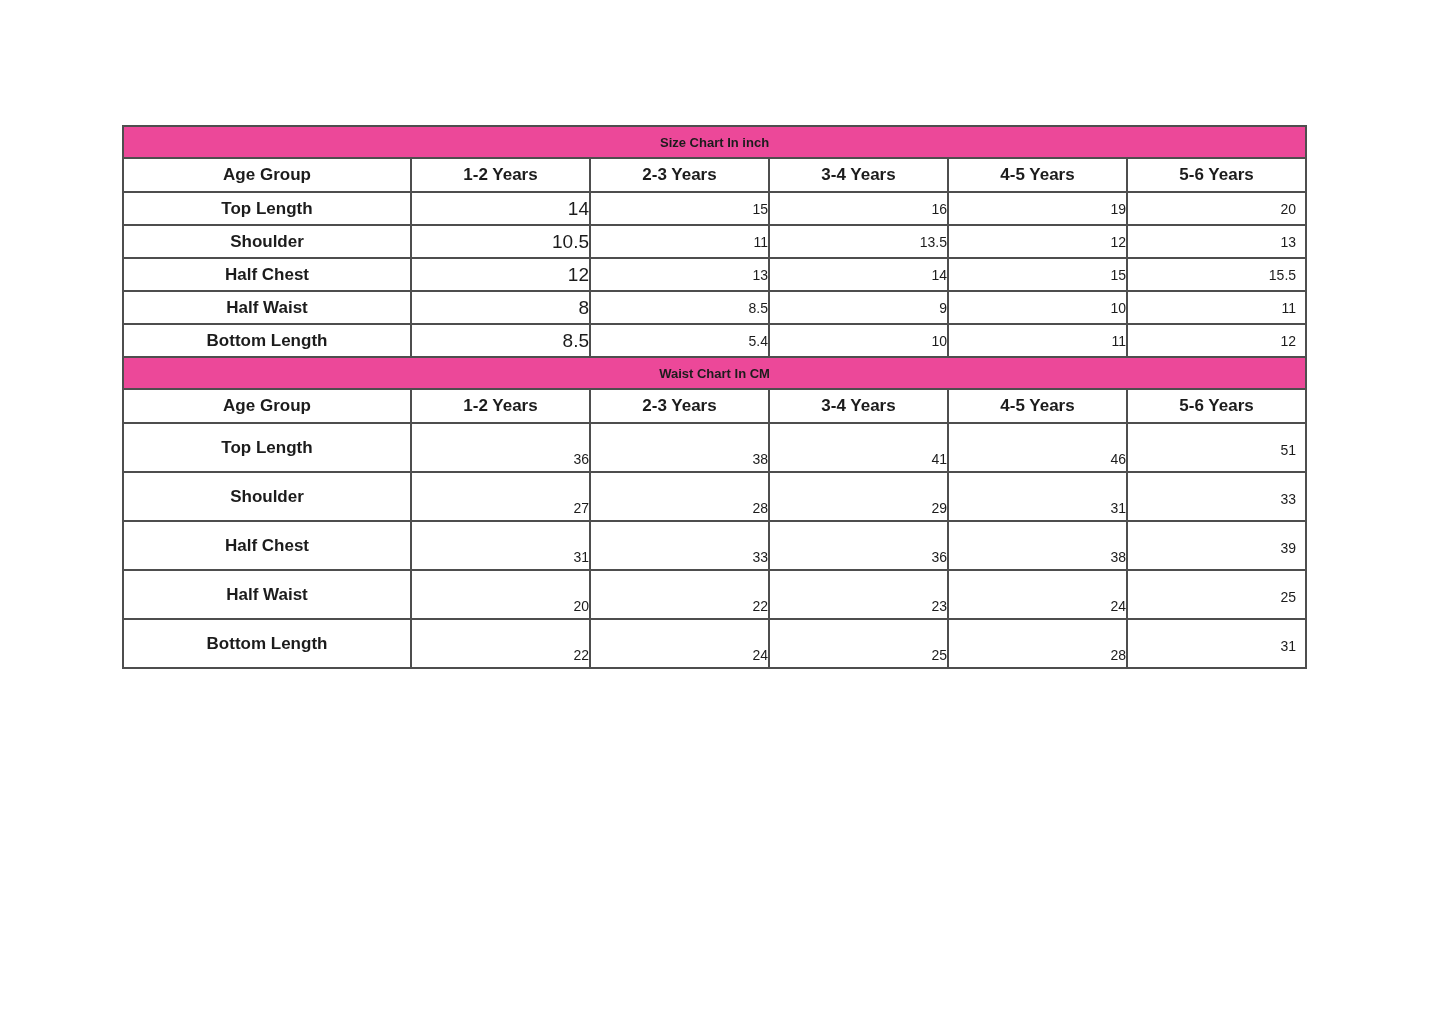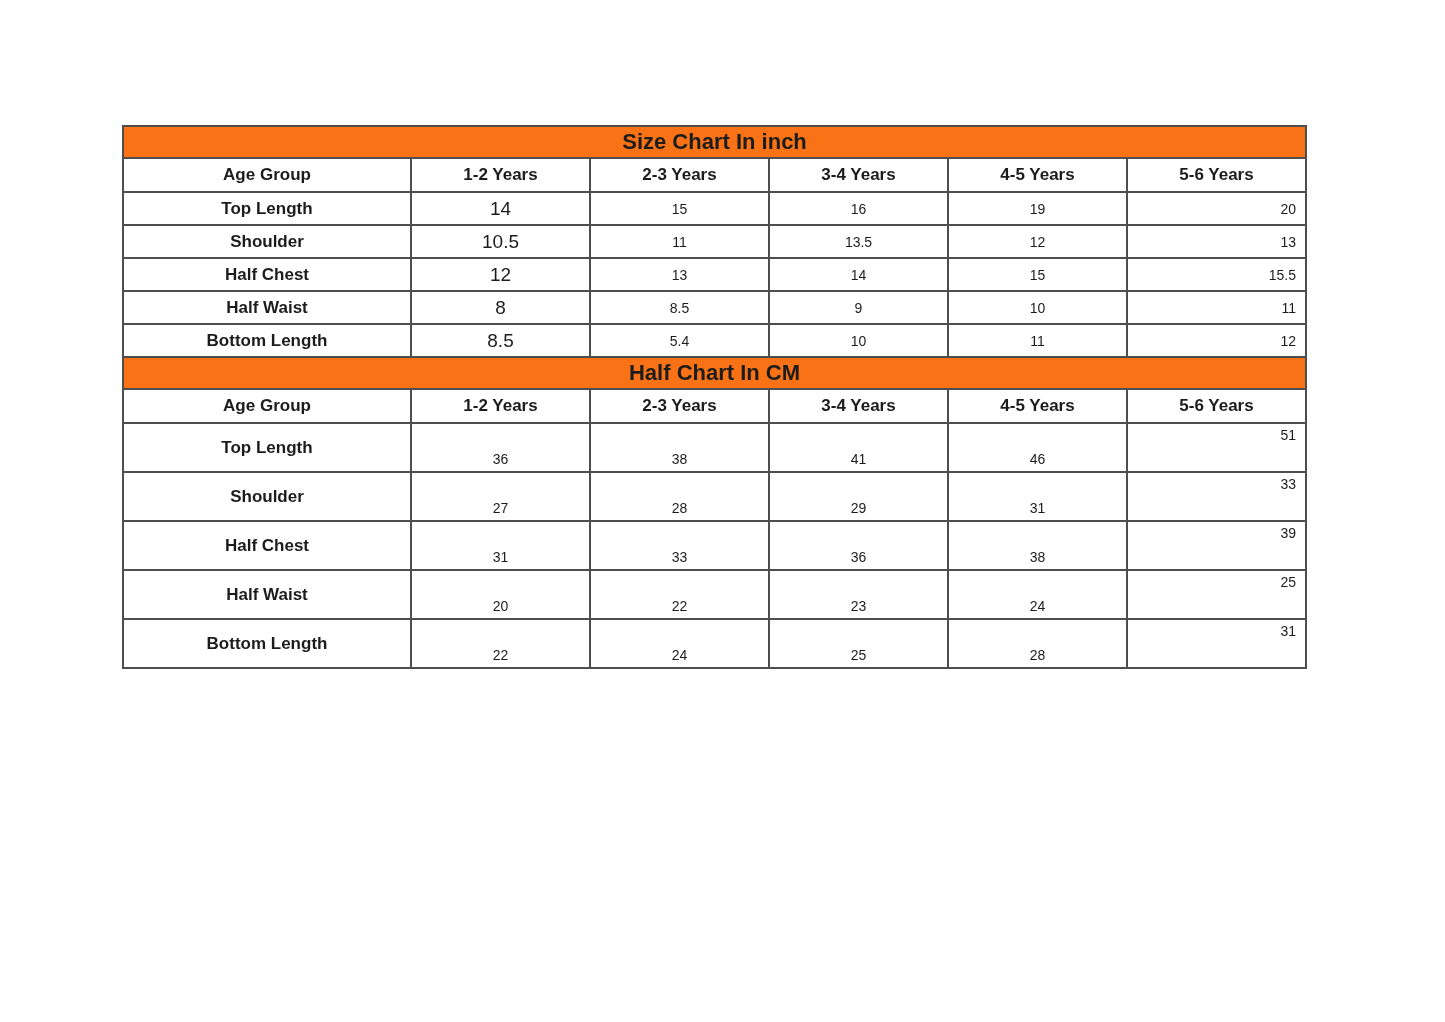--- a/index.html
+++ b/index.html
@@ -26,59 +26,59 @@
     width: 1183px;
   }
   td {
     border: 2px solid #4e4e4e;
     overflow: hidden;
     white-space: nowrap;
     vertical-align: middle;
     padding: 0;
   }
   td.band {
-    background: #f97316;
+    background: #ec4899;
     text-align: center;
     font-weight: bold;
-    font-size: 22px;
+    font-size: 13px;
     height: 30px;
   }
   td.head {
     text-align: center;
     font-weight: bold;
     font-size: 17px;
     height: 32px;
     margin-top: 36px;
   }
   td.label {
     text-align: center;
     font-weight: bold;
     font-size: 17px;
     height: 31px;
     border-radius: 11px;
   }
   td.v {
-    text-align: center;
+    text-align: right;
     font-size: 14px;
     height: 31px;
   }
   td.big {
     font-size: 19px;
   }
   td.cm {
     padding-top: 22px;
     height: 25px;
   }
   td.last {
     text-align: right;
     padding-right: 9px;
   }
   td.top {
     vertical-align: top;
-    padding-top: 3px;
+    padding-top: 18px;
     height: 28px;
   }
 </style>
 </head>
 <body>
 
 <div class="sheet">
   <table class="size-chart">
     <colgroup>
       <col style="width:288px">
@@ -137,21 +137,21 @@
       <tr>
         <td class="label">Bottom Length</td>
         <td class="v big">8.5</td>
         <td class="v">5.4</td>
         <td class="v">10</td>
         <td class="v">11</td>
         <td class="v last">12</td>
       </tr>
 
       <tr>
-        <td class="band" colspan="6">Half Chart In CM</td>
+        <td class="band" colspan="6">Waist Chart In CM</td>
       </tr>
       <tr>
         <td class="head">Age Group</td>
         <td class="head">1-2 Years</td>
         <td class="head">2-3 Years</td>
         <td class="head">3-4 Years</td>
         <td class="head">4-5 Years</td>
         <td class="head">5-6 Years</td>
       </tr>
 

